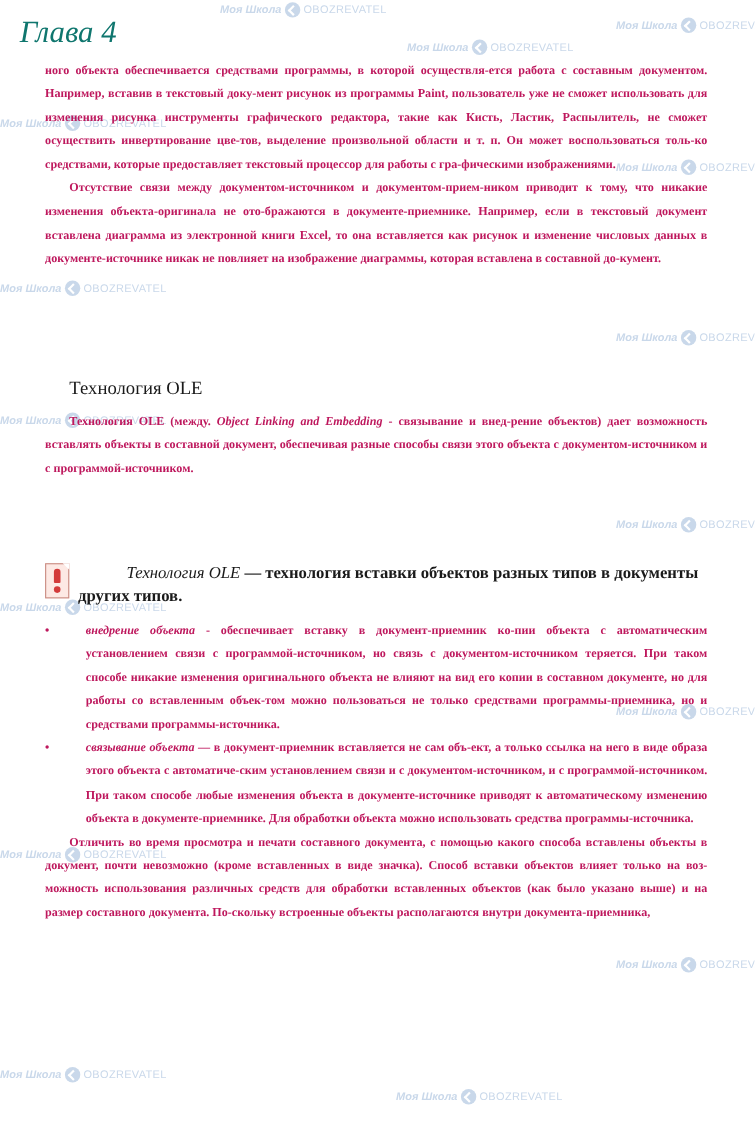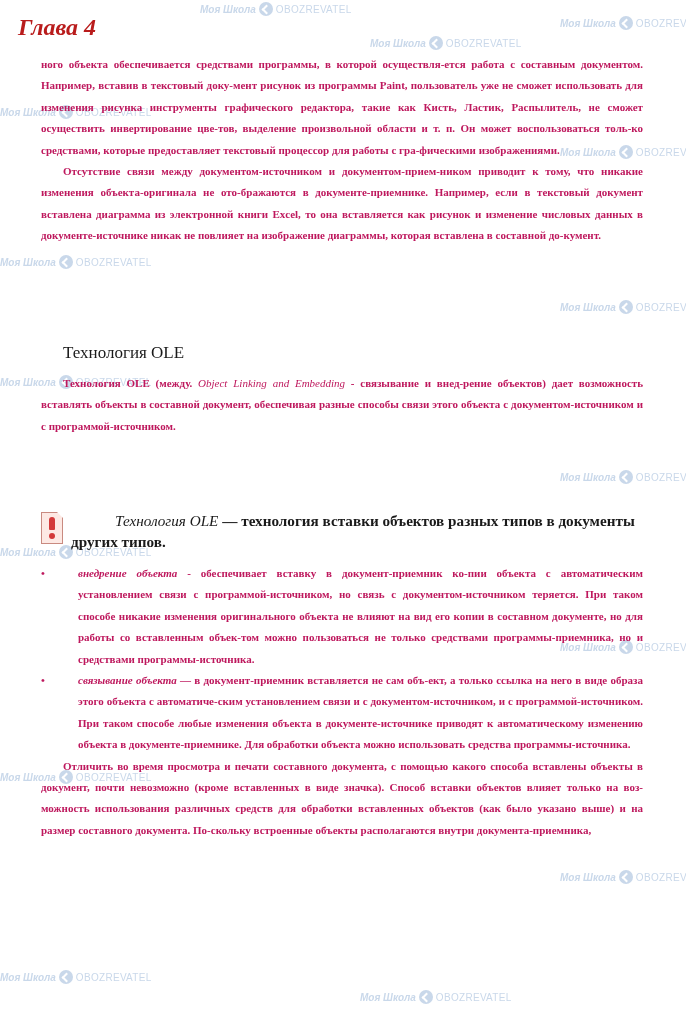--- a/index.html
+++ b/index.html
@@ -20,22 +20,22 @@
     display: inline-block; position: relative;
   }
   .watermark .wm-logo::after {
     content: ""; position: absolute; left: 4px; top: 4px; width: 5px; height: 5px;
     border-left: 2px solid #fff; border-bottom: 2px solid #fff; transform: rotate(45deg);
   }
   .watermark .wm-brand { letter-spacing: 0.3px; font-family: Liberation Sans, sans-serif; font-size: 10px; }
   .content { position: absolute; left: 0; top: 0; width: 686px; z-index: 1; }
   .chapter-header {
     position: absolute; left: 18px; top: 14px;
-    font-family: "Liberation Serif", serif; font-style: italic; font-weight: bold;
-    font-size: 24px; color: #b91c1c;
+    font-family: "Liberation Serif", serif; font-style: italic; font-weight: normal;
+    font-size: 28px; color: #0f766e;
   }
   .text-block {
     position: absolute; left: 41px; width: 602px;
     font-family: "Liberation Serif", serif; font-size: 11px; line-height: 21.4px;
     text-align: justify; font-weight: bold; color: #be185d;
   }
   .text-block p { margin: 0; }
   .indent { text-indent: 22px; }
   .section-heading {
     position: absolute; left: 63px; top: 343px;
@@ -60,21 +60,21 @@
   }
   .definition-text {
     margin-left: 30px;
     font-family: "Liberation Serif", serif; font-size: 15.2px; line-height: 21.4px; font-weight: bold;
   }
   .definition-text .term { font-style: italic; font-weight: normal; margin-left: 44px; }
   .bullet-list { list-style: none; margin: 0; padding: 0; }
   .bullet-list li { position: relative; padding-left: 37px; }
   .bullet-list li .bullet { position: absolute; left: 0; top: 0; }
   .bullet-list li .term { font-style: italic; font-weight: bold; }
-  .italic { font-style: italic; font-weight: normal; }
+  .italic { font-style: italic; font-weight: bold; }
   .page-number {
     position: absolute; left: 18px; top: 1032px;
     font-family: "Liberation Serif", serif; font-size: 20px; font-weight: normal;
   }
 </style>
 </head>
 <body>
 
 <div class="watermark" style="left:200px;top:2px;">
     <span class="wm-school">Моя Школа</span>

